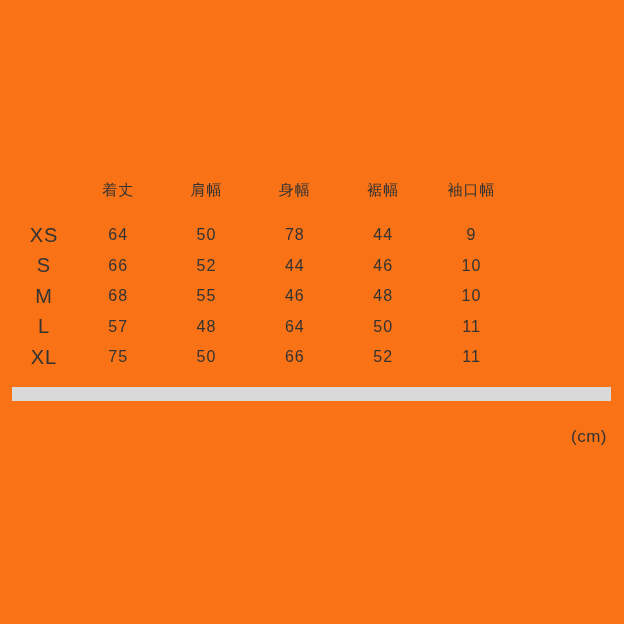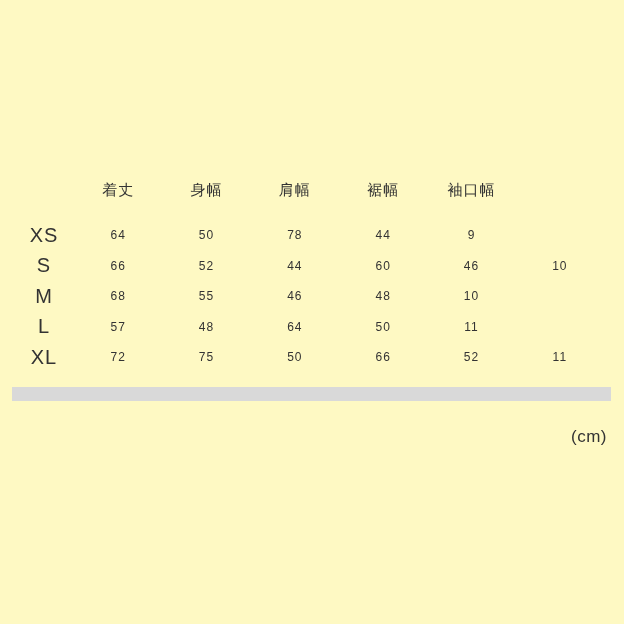--- a/index.html
+++ b/index.html
@@ -27,21 +27,21 @@
     grid-template-columns: 60px repeat(6, 1fr);
     align-items: center;
     height: 30.5px;
   }
   .trow.header {
     height: 24px;
     margin-bottom: 18px;
   }
   .cell {
     text-align: center;
-    font-size: 12px;
+    font-size: 16px;
     letter-spacing: 1px;
     white-space: nowrap;
   }
   .cell.colhead {
     font-size: 15px;
     letter-spacing: 1px;
   }
   .cell.rowlabel {
     font-size: 20px;
   }
@@ -57,48 +57,47 @@
     right: 17px;
     top: 427px;
     font-size: 17px;
     letter-spacing: 0.5px;
     text-align: center;
   }
 </style>
 </head>
 <body>
 
-<div class="canvas" style="background: #fef9c3; color: rgb(51, 51, 51);">
+<div class="canvas" style="background: #f97316; color: rgb(51, 51, 51);">
 
   <div class="size-table">
     <div class="trow header" id="header-row">
       <div class="cell rowlabel"></div>
 
     <div class="cell colhead">着丈</div>
+        <div class="cell colhead">肩幅</div>
         <div class="cell colhead">身幅</div>
-        <div class="cell colhead">肩幅</div>
         <div class="cell colhead">裾幅</div>
         <div class="cell colhead">袖口幅</div>
       </div>
     <div id="body-rows">
 
     <div class="trow">
           <div class="cell rowlabel">XS</div>
           <div class="cell">64</div>
           <div class="cell">50</div>
           <div class="cell">78</div>
           <div class="cell">44</div>
           <div class="cell">9</div>
         </div>
         <div class="trow">
           <div class="cell rowlabel">S</div>
           <div class="cell">66</div>
           <div class="cell">52</div>
           <div class="cell">44</div>
-          <div class="cell">60</div>
           <div class="cell">46</div>
           <div class="cell">10</div>
         </div>
         <div class="trow">
           <div class="cell rowlabel">M</div>
           <div class="cell">68</div>
           <div class="cell">55</div>
           <div class="cell">46</div>
           <div class="cell">48</div>
           <div class="cell">10</div>
@@ -106,21 +105,20 @@
         <div class="trow">
           <div class="cell rowlabel">L</div>
           <div class="cell">57</div>
           <div class="cell">48</div>
           <div class="cell">64</div>
           <div class="cell">50</div>
           <div class="cell">11</div>
         </div>
         <div class="trow">
           <div class="cell rowlabel">XL</div>
-          <div class="cell">72</div>
           <div class="cell">75</div>
           <div class="cell">50</div>
           <div class="cell">66</div>
           <div class="cell">52</div>
           <div class="cell">11</div>
         </div>
       </div>
   </div>
 
   <div class="divider-bar" style="background: rgb(217, 217, 217);"></div>

